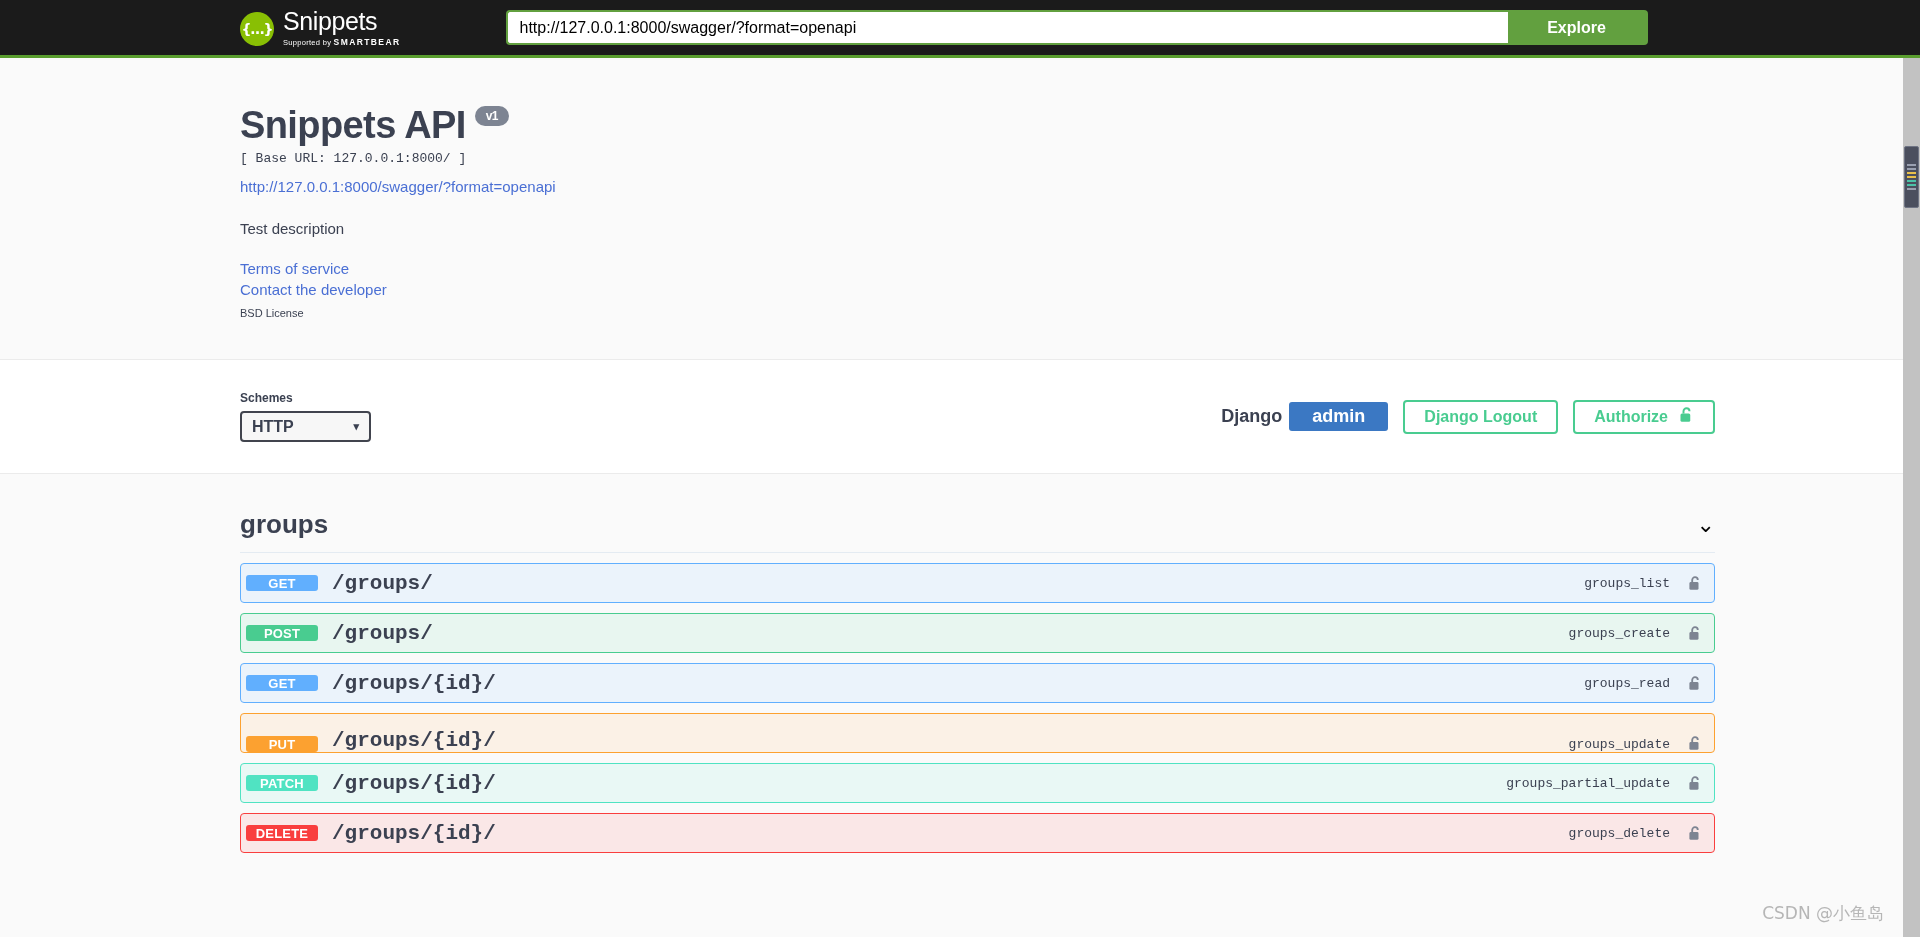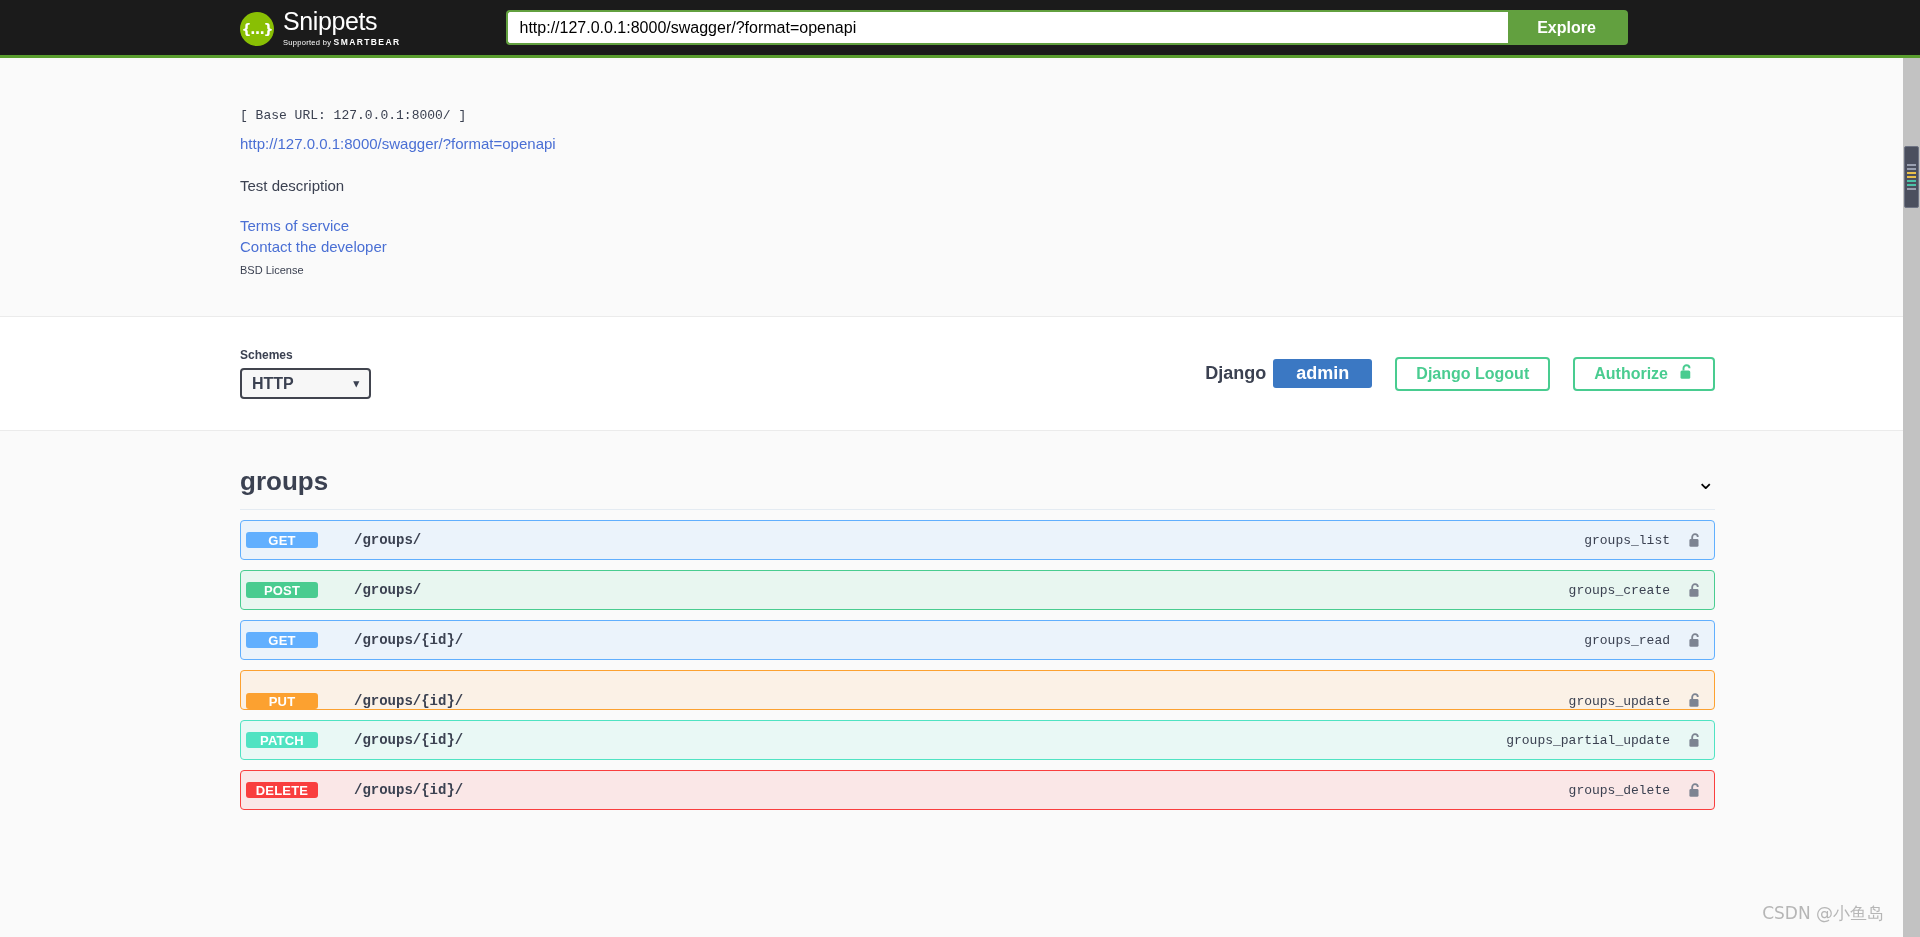--- a/index.html
+++ b/index.html
@@ -39,21 +39,21 @@
   }
   .url-input {
     width:1002px; height:35px;
     border:2px solid #62a03f; border-right:none;
     background:#fff; font-size:16px; color:#000;
     padding:0 12px; outline:none;
     font-family:"Liberation Sans", sans-serif;
     border-radius:4px 0 0 4px;
   }
   .explore-btn {
-    width:120px; height:35px;
+    width:140px; height:35px;
     background:#62a03f; border:2px solid #62a03f; border-left:none;
     color:#fff; font-size:16px; font-weight:bold; cursor:pointer;
     border-radius:0 4px 4px 0;
     font-family:"Liberation Sans", sans-serif;
   }
 
   
   .info-band { background:#fafafa; padding:46px 0 36px 240px; }
   .api-title {
     font-size:38px; font-weight:bold; color:#3b4151;
@@ -85,21 +85,21 @@
   .schemes-col { display:flex; flex-direction:column; }
   .schemes-label { font-size:12px; font-weight:bold; color:#3b4151; margin-bottom:6px; }
   .scheme-select {
     width:131px; height:31px; border:2px solid #41444e; border-radius:4px;
     background:#f7f7f7; font-size:16px; font-weight:bold; color:#3b4151;
     padding:0 10px; display:flex; align-items:center; justify-content:space-between;
     cursor:pointer; font-family:"Liberation Sans", sans-serif;
   }
   .chev { font-size:11px; color:#3b4151; }
 
-  .auth-wrap { margin-left:auto; display:flex; align-items:center; gap:23px; }
+  .auth-wrap { margin-left:auto; display:flex; align-items:center; gap:15px; }
   .django-user { display:flex; align-items:center; gap:7px; font-size:18px; font-weight:bold; color:#3b4151; }
   .admin-badge { background:#3b78c3; color:#fff; border-radius:3px; padding:4px 23px; font-size:18px; font-weight:bold; }
   .btn-outline {
     border:2px solid #49cc90; background:#fff; color:#49cc90;
     font-size:16px; font-weight:bold; border-radius:4px;
     height:34px; padding:0 19px; cursor:pointer;
     display:flex; align-items:center; gap:11px;
     font-family:"Liberation Sans", sans-serif;
   }
 
@@ -125,22 +125,22 @@
     height:40px; border-radius:4px; margin-top:10px;
     padding:0 8px 0 0; cursor:pointer; overflow:hidden;
   }
   .op-badge {
     width:72px; min-width:72px; height:16px; margin-left:5px;
     border-radius:3px; color:#fff; font-size:13px; font-weight:bold;
     display:flex; align-items:center; justify-content:center;
     letter-spacing:.2px; font-family:"Liberation Sans", sans-serif;
   }
   .op-path {
-    margin-left:36px; font-family:"Liberation Mono", monospace;
-    font-size:14px; color:#3b4151; font-weight:bold;
+    margin-left:14px; font-family:"Liberation Mono", monospace;
+    font-size:21px; color:#3b4151; font-weight:bold;
   }
   .op-id {
     margin-left:auto; font-family:"Liberation Mono", monospace;
     font-size:13px; color:#3b4151;
   }
   .lock-icon { margin-left:18px; margin-right:4px; display:flex; align-items:center; }
 
   .op-get    { background:#ebf3fb; border:1px solid #61affe; }
   .op-get .op-badge { background:#61affe; }
   .op-post   { background:#e8f6f0; border:1px solid #49cc90; }
@@ -188,20 +188,24 @@
     </div>
   </div>
 
   <div class="explore-form">
     <input class="url-input" type="text" value="http://127.0.0.1:8000/swagger/?format=openapi" placeholder="http://example.com/openapi.json" style="">
     <button class="explore-btn">Explore</button>
   </div>
 </div>
 
 <div class="info-band">
+  <h1 class="api-title">
+    <span>Snippets API</span>
+    <span class="version-badge">v1</span>
+  </h1>
   <div class="base-url">[ Base URL: 127.0.0.1:8000/ ]</div>
   <a class="spec-link" href="#">http://127.0.0.1:8000/swagger/?format=openapi</a>
   <div class="desc">Test description</div>
   <div class="info-links">
     <a class="info-link" href="#">Terms of service</a>
     <a class="info-link" href="#">Contact the developer</a>
     <span class="license">BSD License</span>
   </div>
 </div>
 

